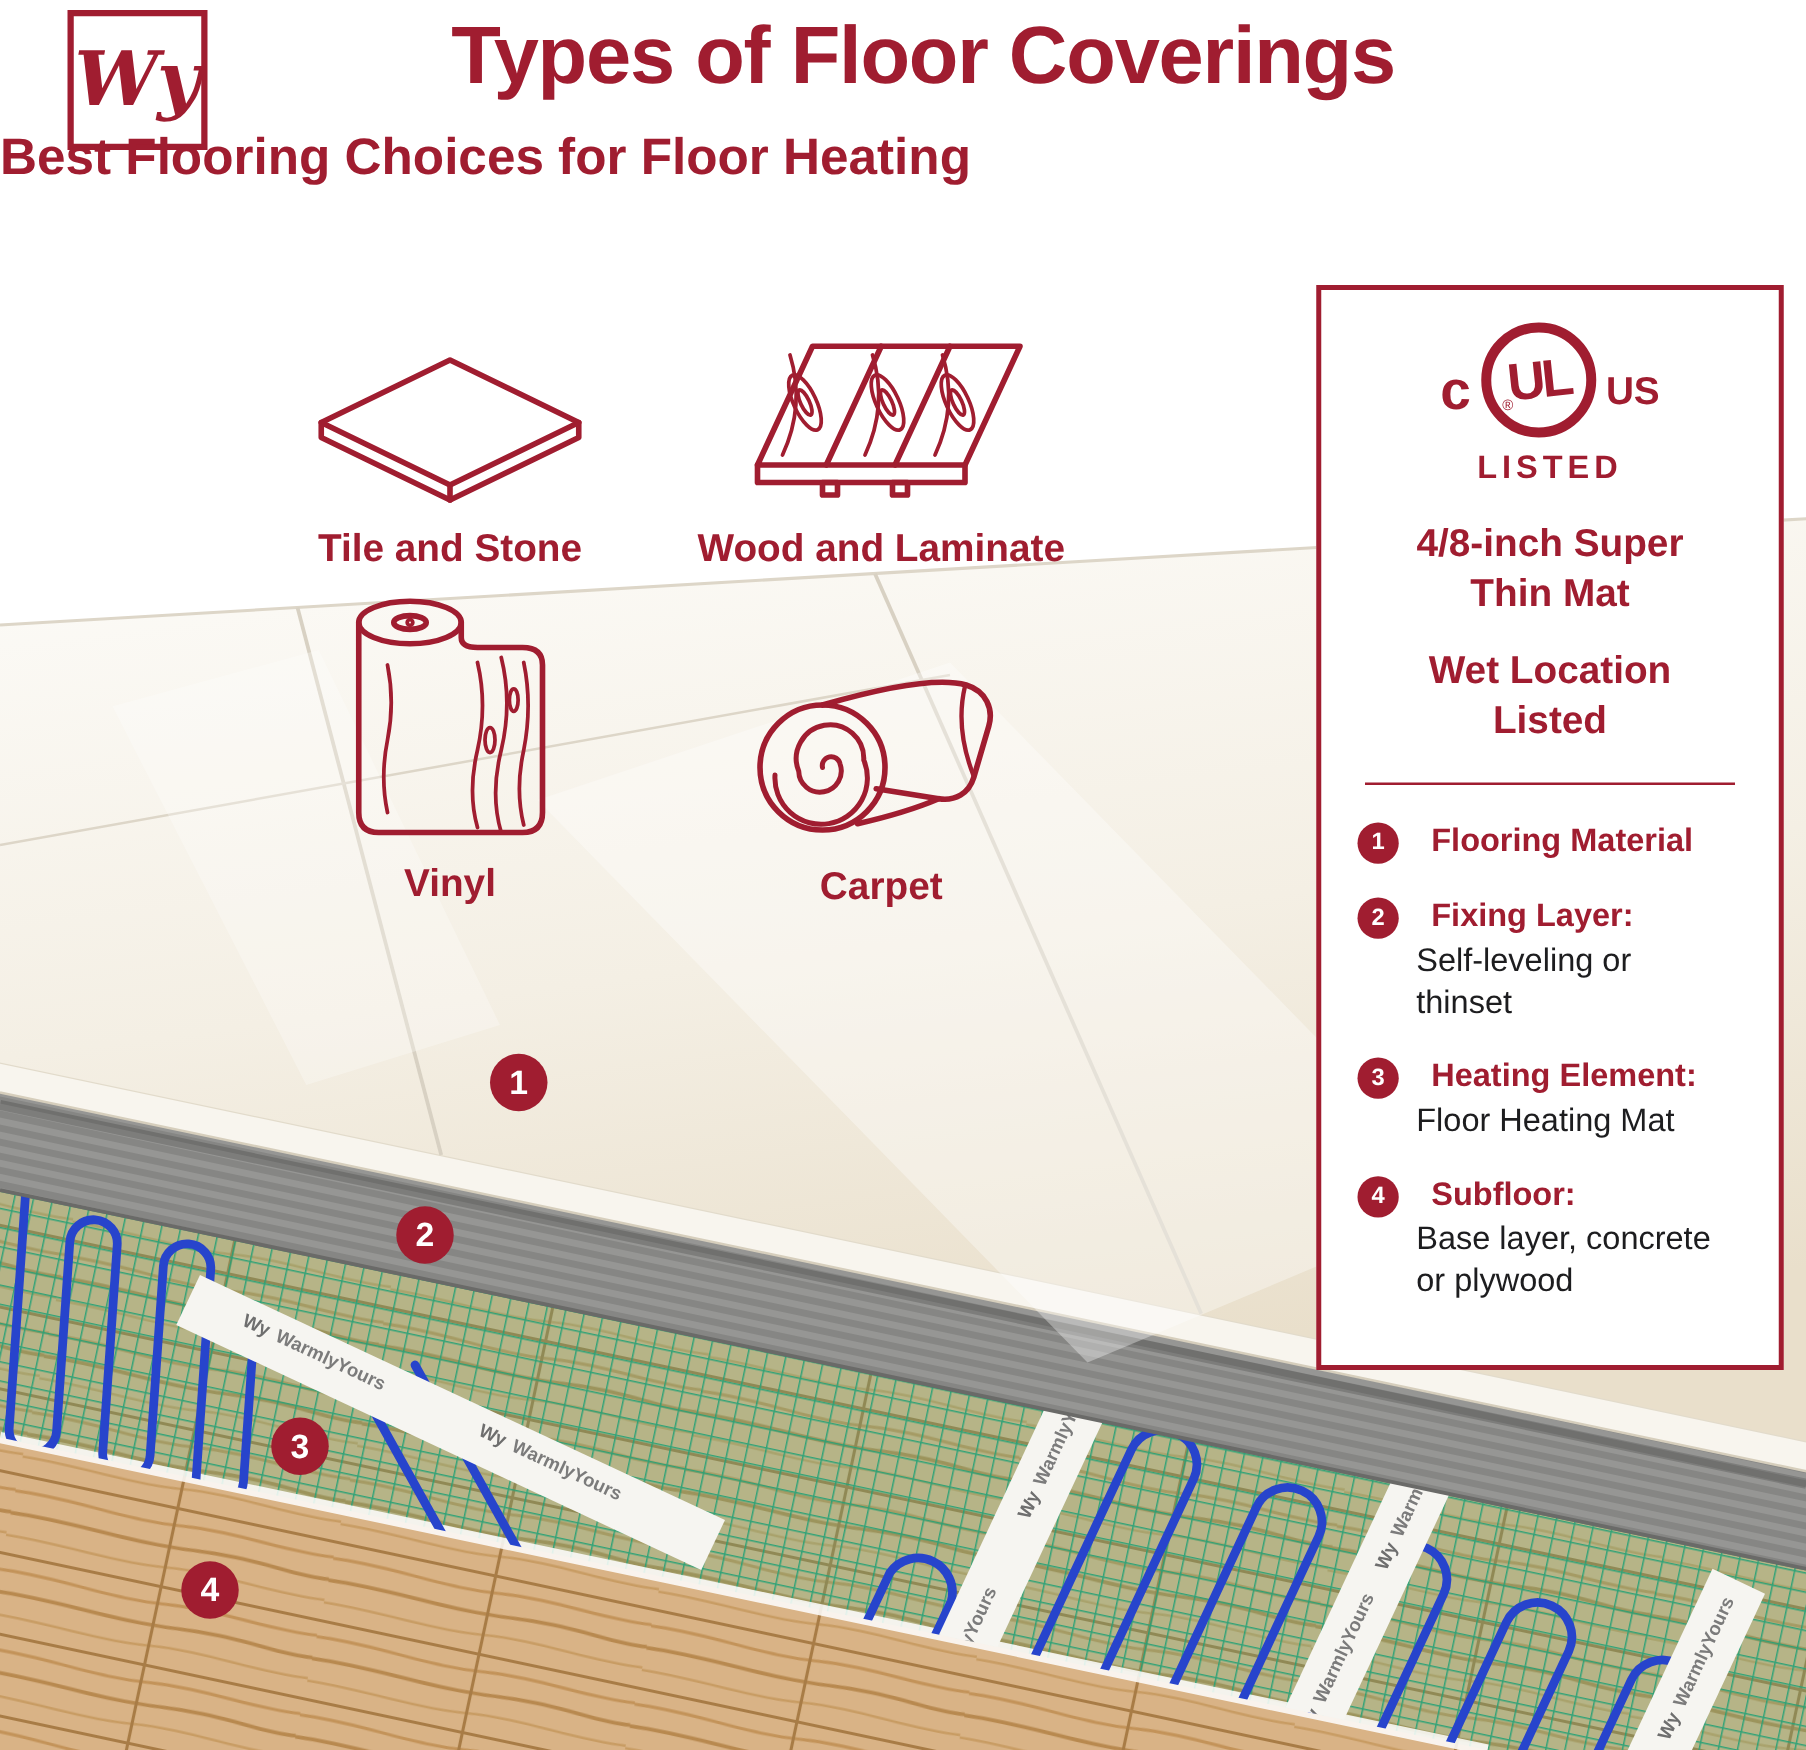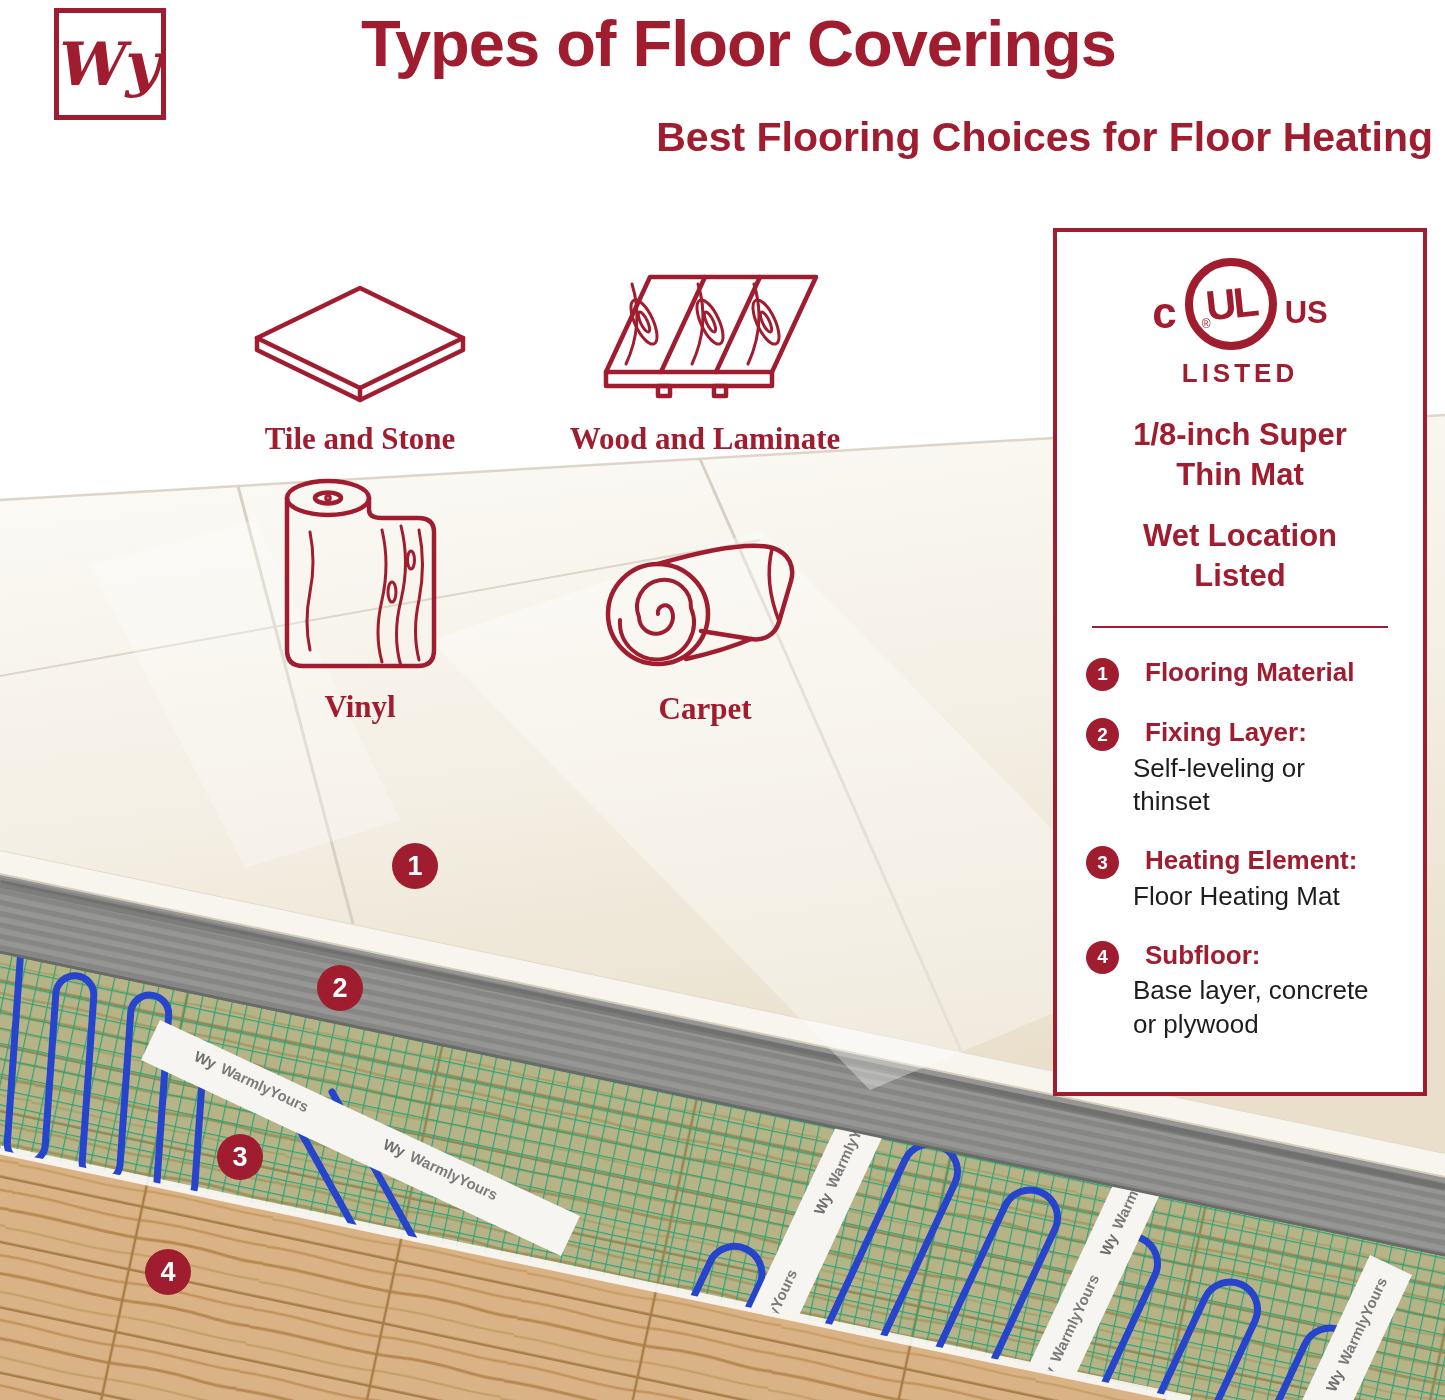--- a/index.html
+++ b/index.html
@@ -17,27 +17,27 @@
   .logo{
     position:absolute;left:54px;top:8px;width:112px;height:112px;border:5px solid #a01d30;
     display:flex;align-items:center;justify-content:center;box-sizing:border-box;
     font-family:"DejaVu Serif",serif;font-style:italic;font-size:60px;color:#a01d30;font-weight:bold;
   }
   .title{
     position:absolute;left:0;right:0;top:6px;text-align:center;
     font-size:65px;font-weight:bold;color:#a01d30;letter-spacing:-1px;margin:0;padding-left:32px;
   }
   .subtitle{
-    position:absolute;left:0;right:0;top:102px;text-align:right;
-    font-size:41px;font-weight:bold;color:#a01d30;margin:12px;
+    position:absolute;left:0;right:0;top:102px;text-align:left;
+    font-size:41px;font-weight:bold;color:#a01d30;margin:0;
   }
 
   
   .type{position:absolute;display:flex;flex-direction:column;align-items:center;}
-  .type-label{font-size:31px;font-weight:bold;color:#a01d30;margin-top:14px;text-align:center;font-family:Liberation Serif, serif;}
+  .type-label{font-size:31px;font-weight:bold;color:#a01d30;margin-top:14px;text-align:center;}
   .t-tile{left:215px;top:282px;width:290px;}
   .t-wood{left:552px;top:272px;width:306px;}
   .t-vinyl{left:258px;top:470px;width:204px;}
   .t-carpet{left:580px;top:492px;width:250px;}
 
   
   .panel{
     position:absolute;left:1053px;top:228px;width:374px;height:868px;box-sizing:border-box;
     background:#ffffff;border:4px solid #a01d30;display:flex;flex-direction:column;align-items:center;
     padding-top:26px;
@@ -256,21 +256,21 @@
     <div class="ul-row">
       <span class="ul-c">c</span>
       <span class="ul-circle">
         <span class="ul-letters">UL</span>
         <span class="ul-reg">®</span>
       </span>
       <span class="ul-us">US</span>
     </div>
     <div class="ul-listed">LISTED</div>
 
-    <div class="feat">1/8-inch Super Thin Mat</div>
+    <div class="feat">4/8-inch Super Thin Mat</div>
     <div class="feat">Wet Location Listed</div>
 
     <div class="divider"></div>
 
     <div class="layer-item">
       <span class="badge">
           <span>1</span>
         </span>
       <div class="layer-text">
         <div class="layer-title">Flooring Material</div>

